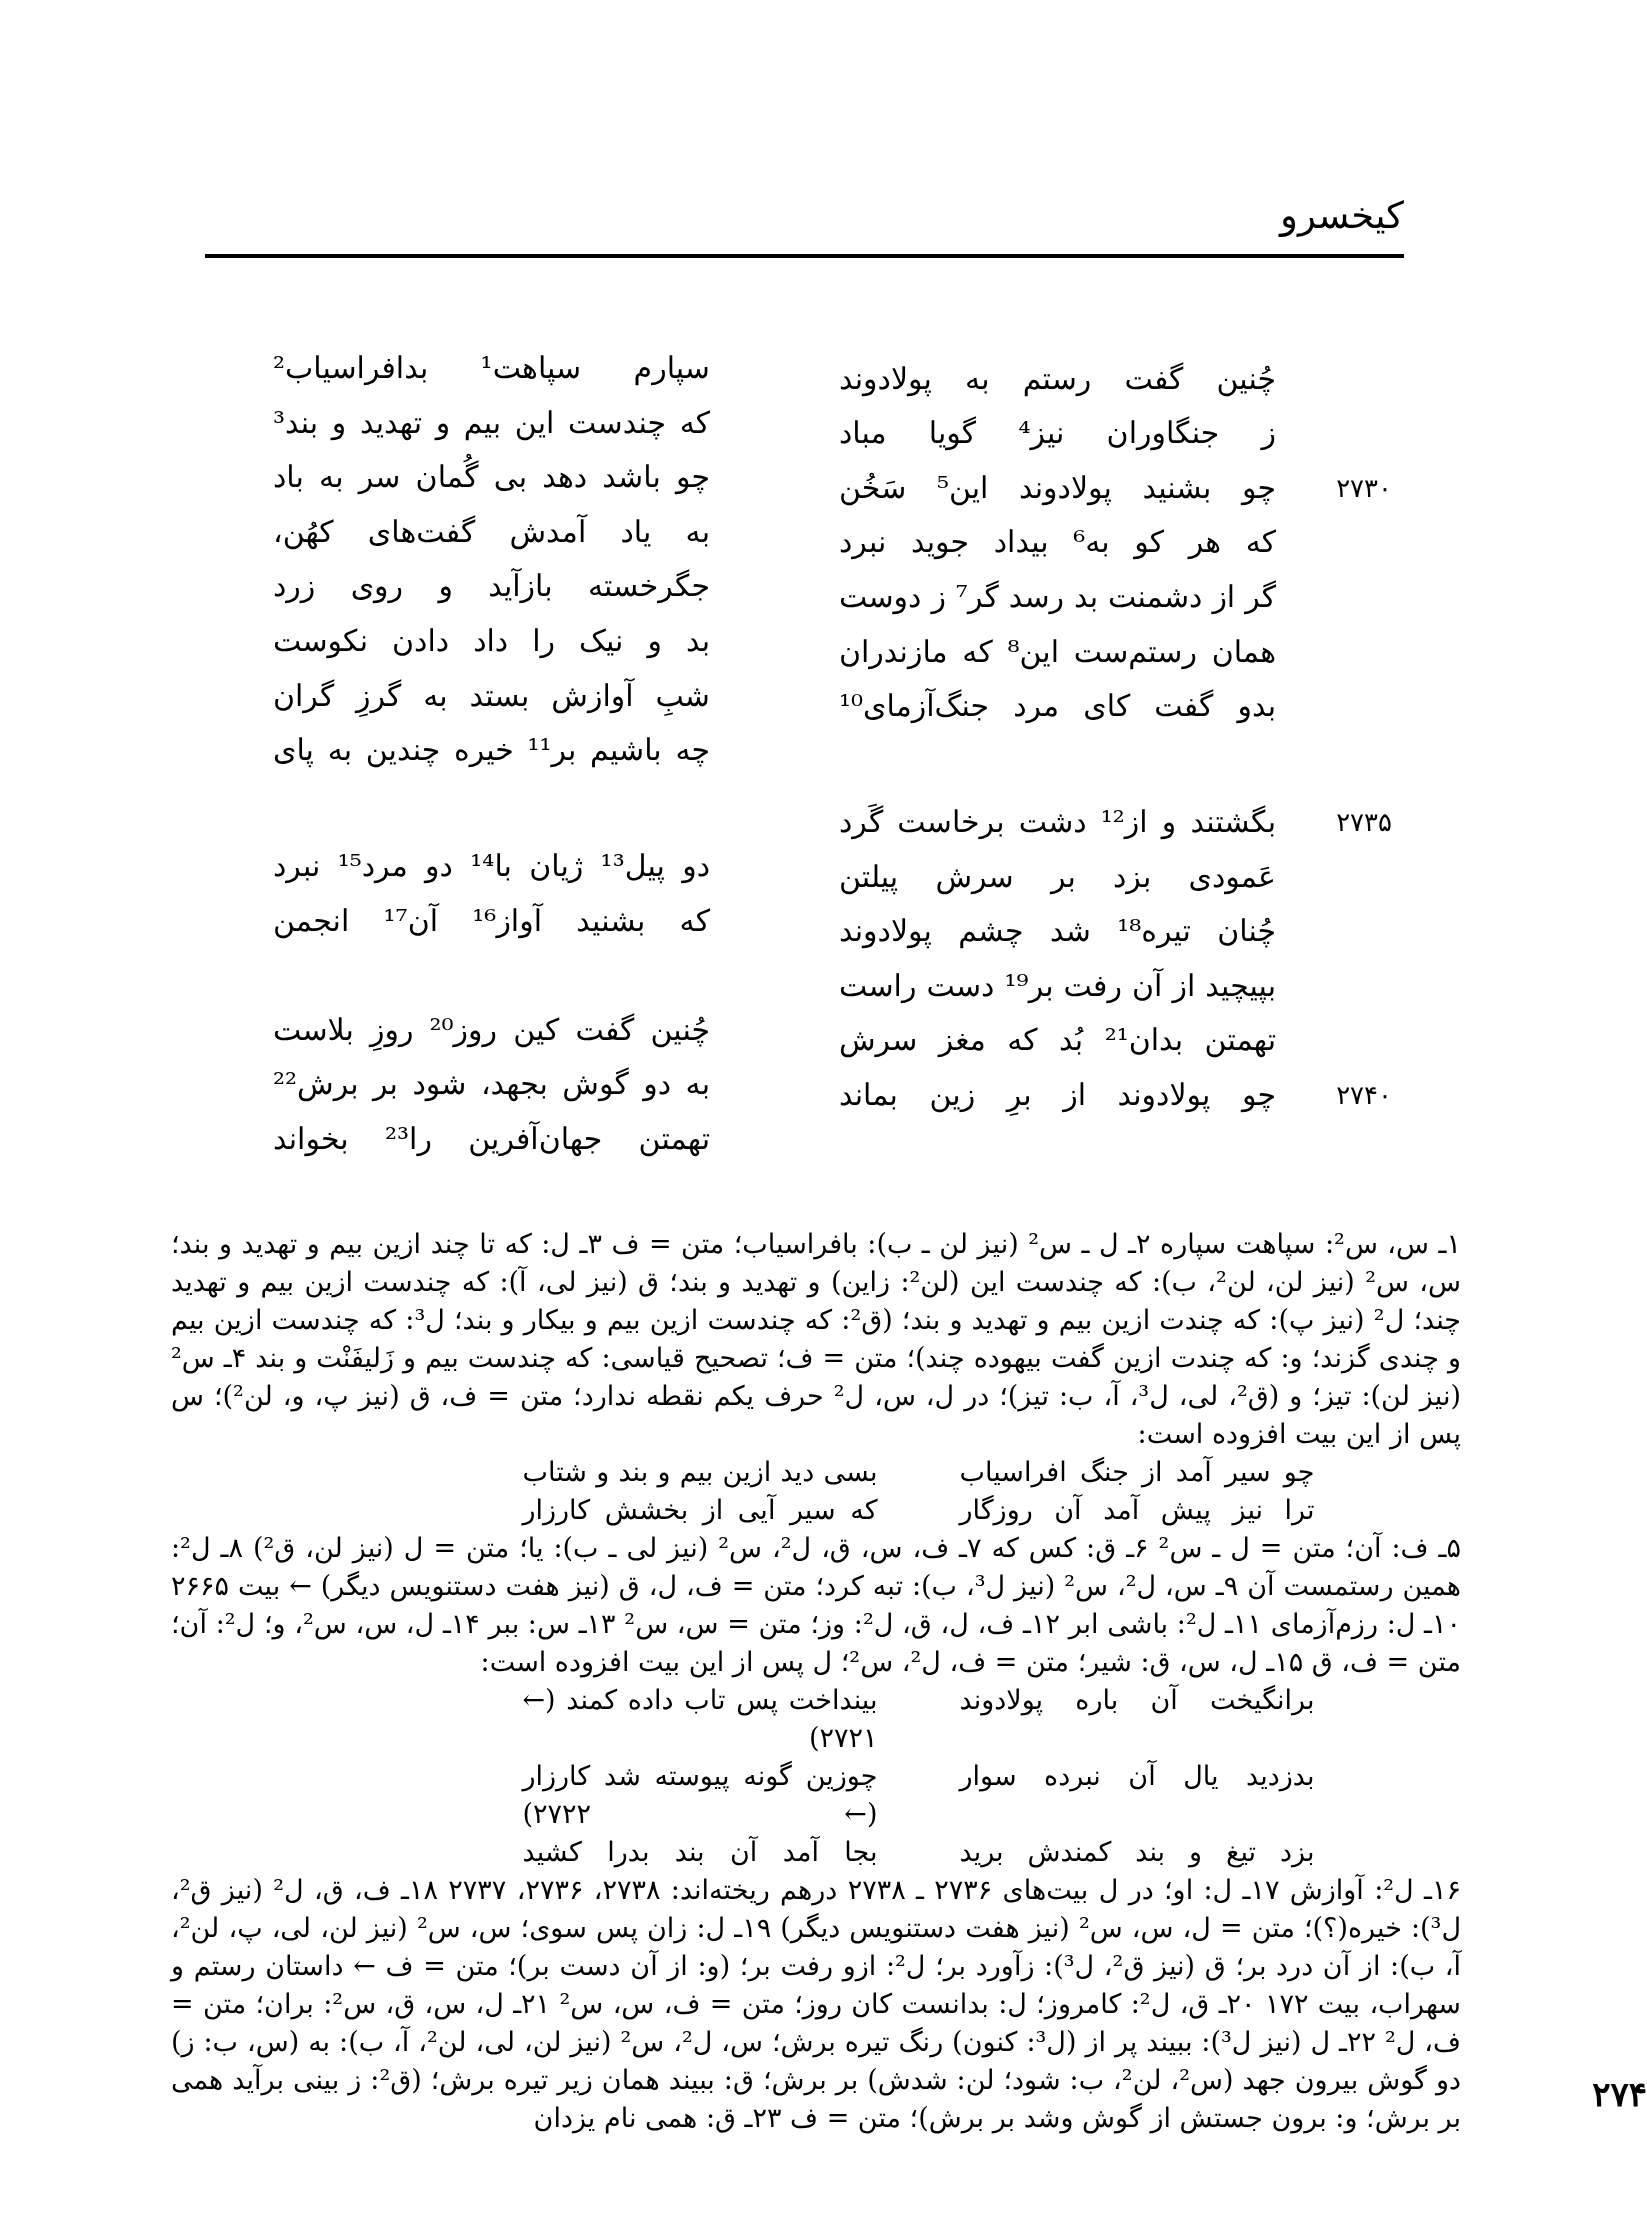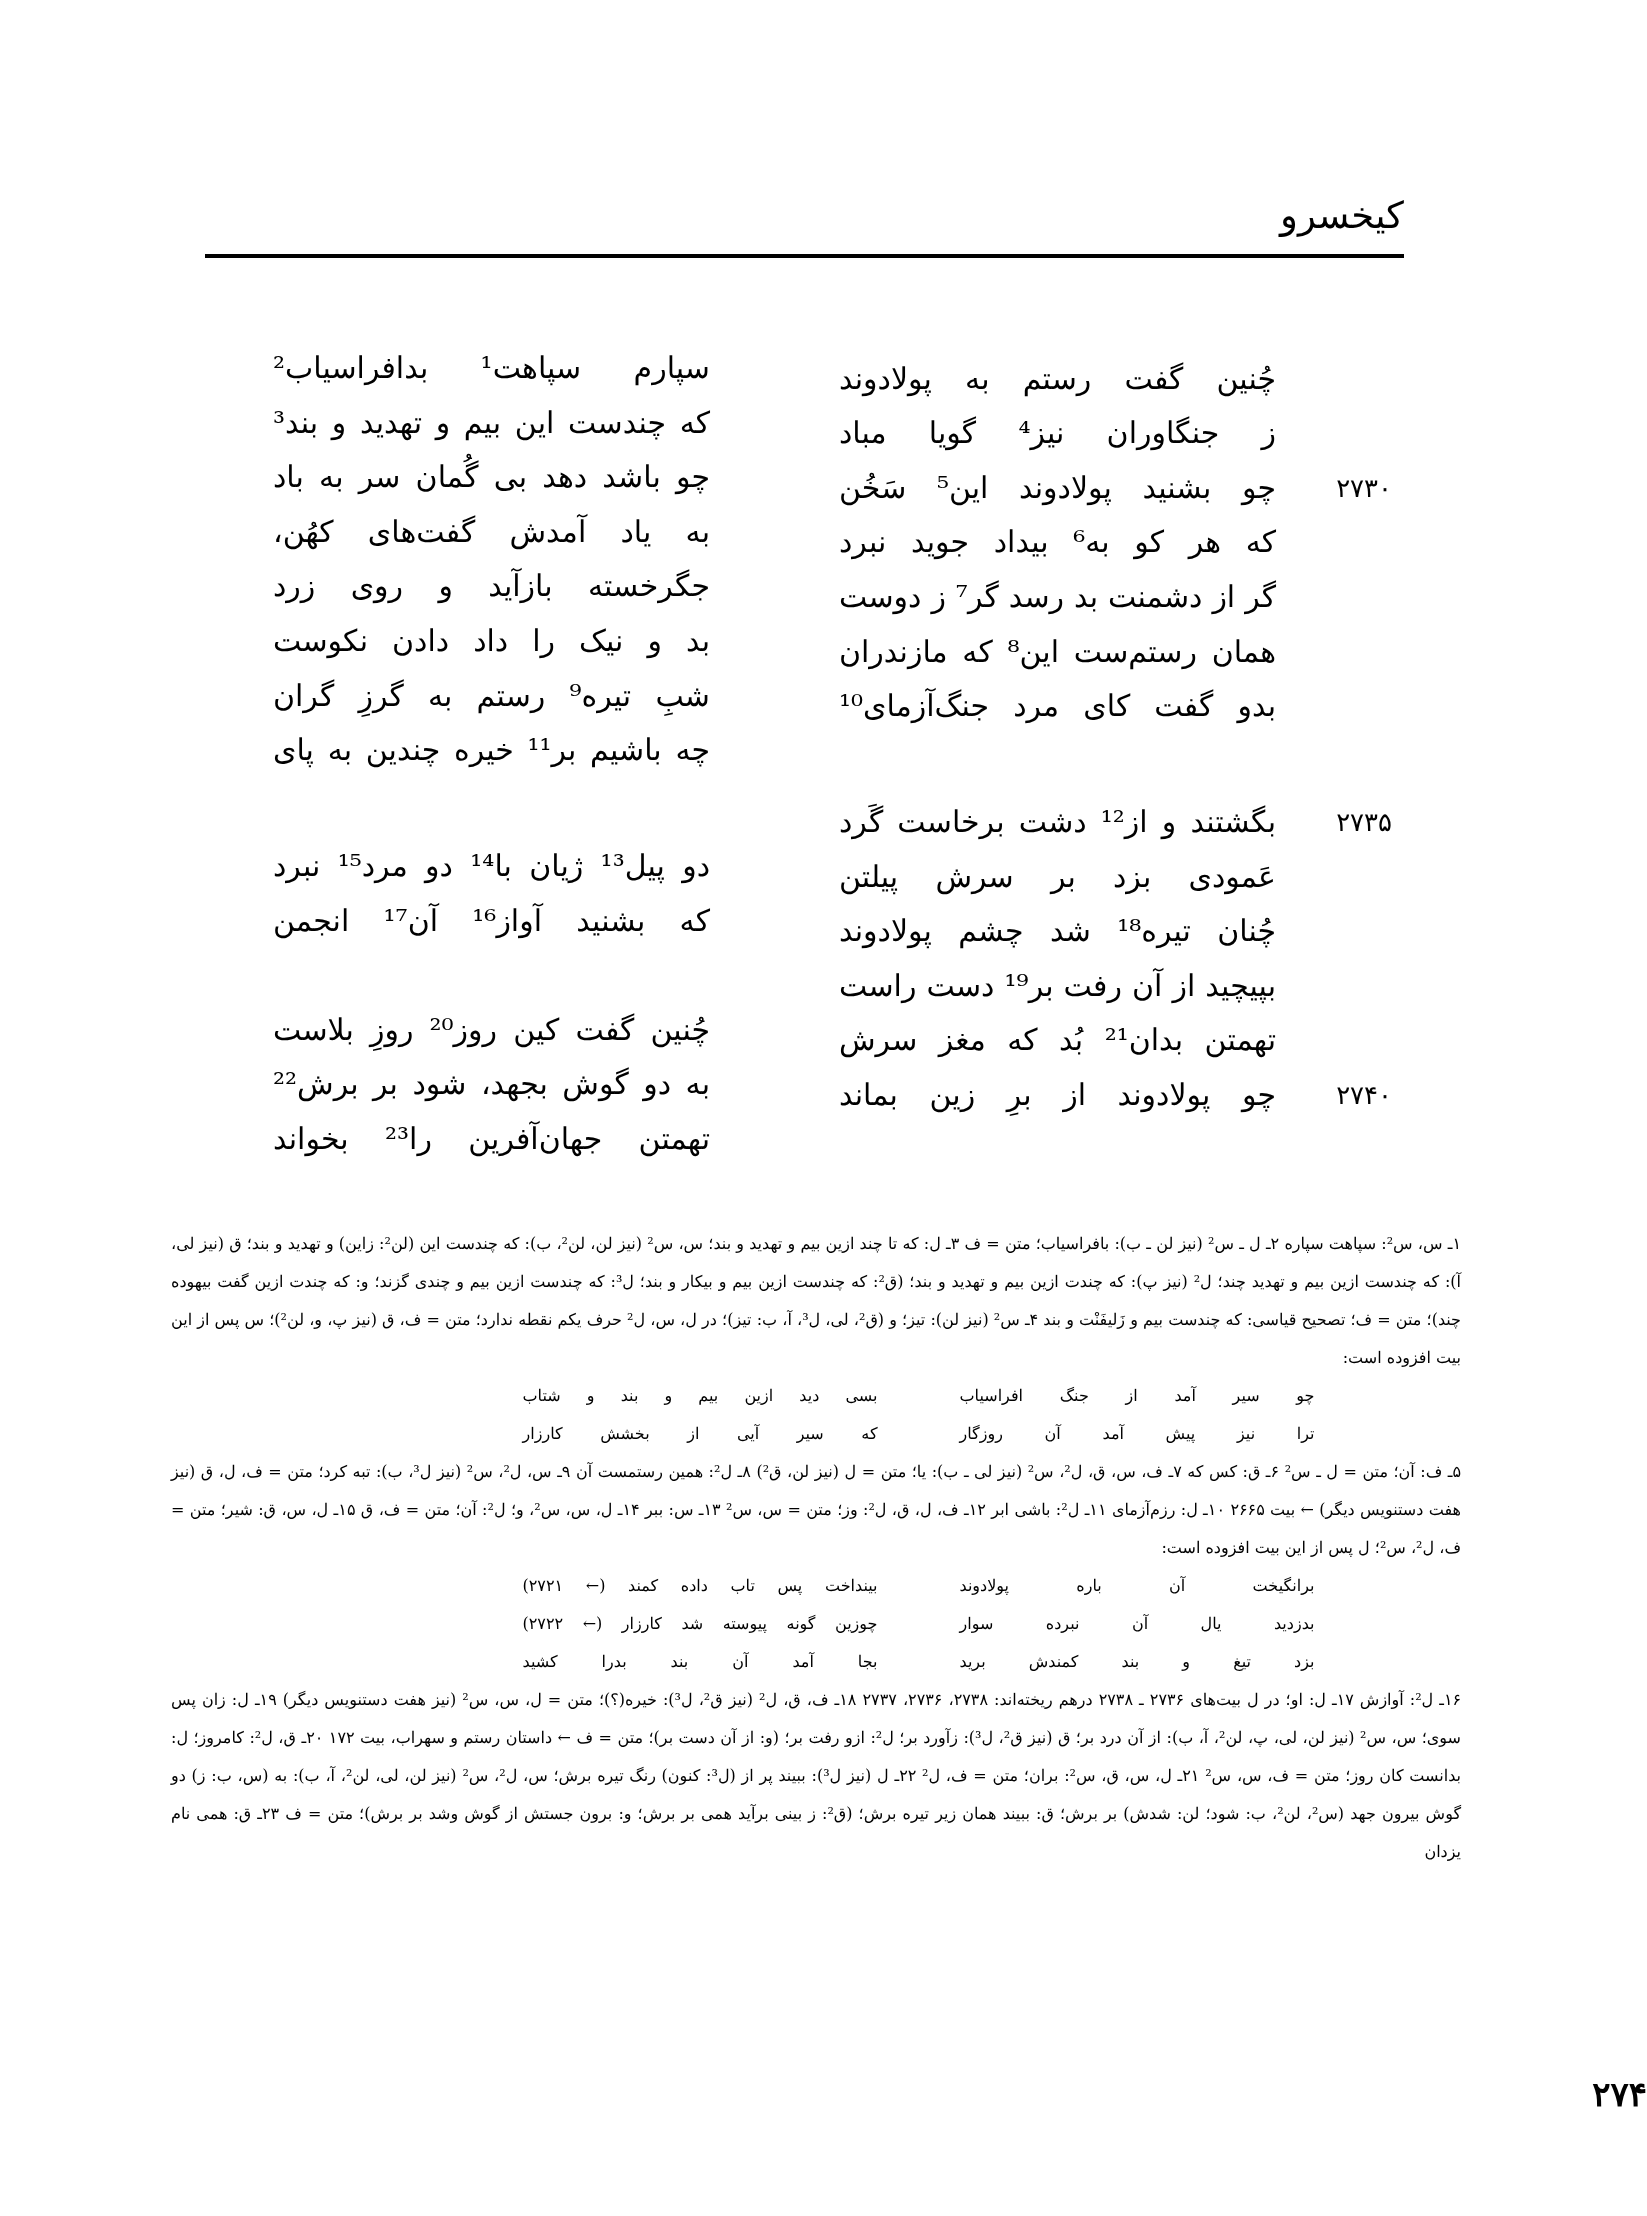--- a/index.html
+++ b/index.html
@@ -8,21 +8,21 @@
   .header-title { position: absolute; right: 243px; top: 194px; font-size: 37px; font-weight: normal; direction: rtl; }
   .header-rule { position: absolute; left: 205px; right: 243px; top: 254px; height: 4.1px; background: #000; }
 
   .verses { position: absolute; left: 273px; width: 1119px; direction: rtl; }
   .verse-row { position: absolute; right: 0; width: 1119px; height: 48px; }
   .hemi { position: absolute; top: 0; font-size: 30px; line-height: 48px; white-space: nowrap; direction: rtl; }
   .hemi-a { right: 116px; width: 437px; text-align: justify; text-align-last: justify; }
   .hemi-b { right: 682px; width: 437px; text-align: justify; text-align-last: justify; margin-top: 44px; }
   .linenum { position: absolute; right: 0; top: 0; font-size: 26px; line-height: 48px; }
 
-  .notes { position: absolute; left: 171px; width: 1290px; top: 1225px; direction: rtl; font-size: 16px; line-height: 38px; text-align: justify; }
+  .notes { position: absolute; left: 171px; width: 1290px; top: 1225px; direction: rtl; font-size: 27px; line-height: 38px; text-align: justify; }
   .notes p { margin: 0; }
   .note-verse { display: flex; justify-content: center; gap: 82px; padding-left: 205px; }
   .note-verse span { display: inline-block; width: 355px; text-align: justify; text-align-last: justify; }
   .page-number { position: absolute; left: 0; right: 0; top: 2074px; font-size: 34px; font-weight: bold; direction: rtl; }
 </style>
 </head>
 <body>
 
 <div class="header-title">کیخسرو</div>
 <div class="header-rule"></div>
@@ -53,21 +53,21 @@
       <span class="hemi hemi-b">جگرخسته بازآید و روی زرد</span>
     </div>
   <div class="verse-row" style="top:273px;">
       <span class="linenum"></span>
       <span class="hemi hemi-a">گر از دشمنت بد رسد گر⁷ ز دوست</span>
       <span class="hemi hemi-b">بد و نیک را داد دادن نکوست</span>
     </div>
   <div class="verse-row" style="top:328px;">
       <span class="linenum"></span>
       <span class="hemi hemi-a">همان رستم‌ست این⁸ که مازندران</span>
-      <span class="hemi hemi-b">شبِ تیره⁹ رستم به گرزِ گران</span>
+      <span class="hemi hemi-b">شبِ آوازش بستد به گرزِ گران</span>
     </div>
   <div class="verse-row" style="top:382px;">
       <span class="linenum"></span>
       <span class="hemi hemi-a">بدو گفت کای مرد جنگ‌آزمای¹⁰</span>
       <span class="hemi hemi-b">چه باشیم بر¹¹ خیره چندین به پای</span>
     </div>
   <div class="verse-row" style="top:498px;">
       <span class="linenum">۲۷۳۵</span>
       <span class="hemi hemi-a">بگشتند و از¹² دشت برخاست گَرد</span>
       <span class="hemi hemi-b">دو پیل¹³ ژیان با¹⁴ دو مرد¹⁵ نبرد</span>

